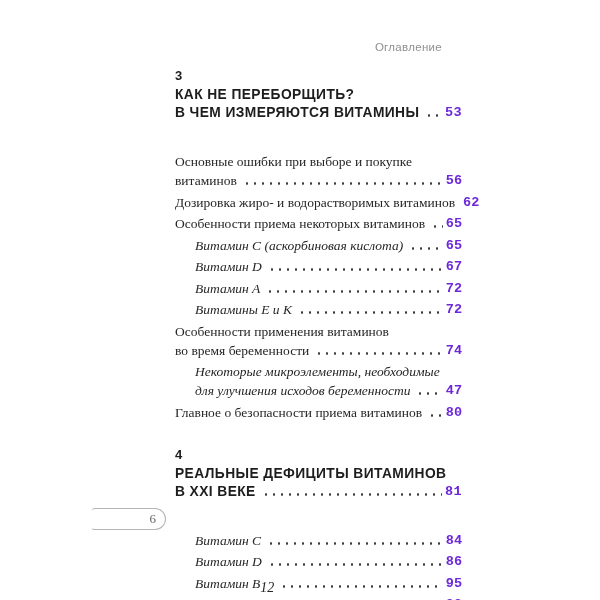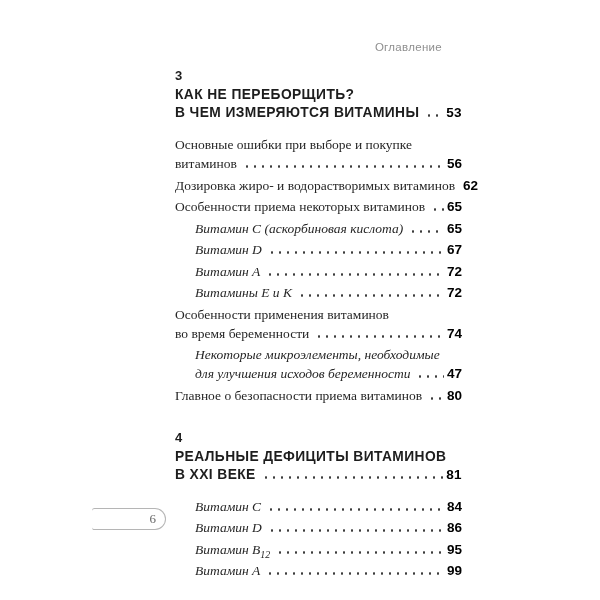--- a/index.html
+++ b/index.html
@@ -34,46 +34,46 @@
     margin-bottom:3px;
   }
   .ch-line{
     font-family:"Liberation Sans", sans-serif;
     font-weight:700;
     font-size:13.8px;
     line-height:18px;
     color:#1d1d1d;
     letter-spacing:.4px;
   }
-  .entries{ margin-top:13px; }
+  .entries{ margin-top:30px; }
   .entry{ margin-bottom:2.5px; }
   .entry.italic{ font-style:italic; padding-left:20px; }
   .e-line{
     font-size:13.5px;
     line-height:19px;
     color:#262626;
   }
   .row{ display:flex; }
   .row .txt{ white-space:nowrap; }
   .leader{
     flex:1;
     margin:0 3px 0 5px;
     background-image:radial-gradient(circle, #3c3c3c 1.05px, transparent 1.25px);
     background-size:8px 3px;
     background-repeat:repeat-x;
     background-position:1px calc(100% - 5px);
   }
   .pg{
-    font-family:Liberation Sans, sans-serif;
+    font-family:Liberation Mono, monospace;
     font-weight:700;
     font-size:13.5px;
     font-style:normal;
-    color:#000000;
-  }
-  sub{ font-size:10px; line-height:0; }
+    color:#6d28d9;
+  }
+  sub{ font-size:14px; line-height:0; }
   .page-tab{
     position:absolute;
     left:92px;top:508px;
     width:74px;height:22px;
     border:1.5px solid #b5b5b5;
     border-left:none;
     border-radius:3px 13px 13px 3px;
     box-sizing:border-box;
   }
   .page-tab .tab-num{

